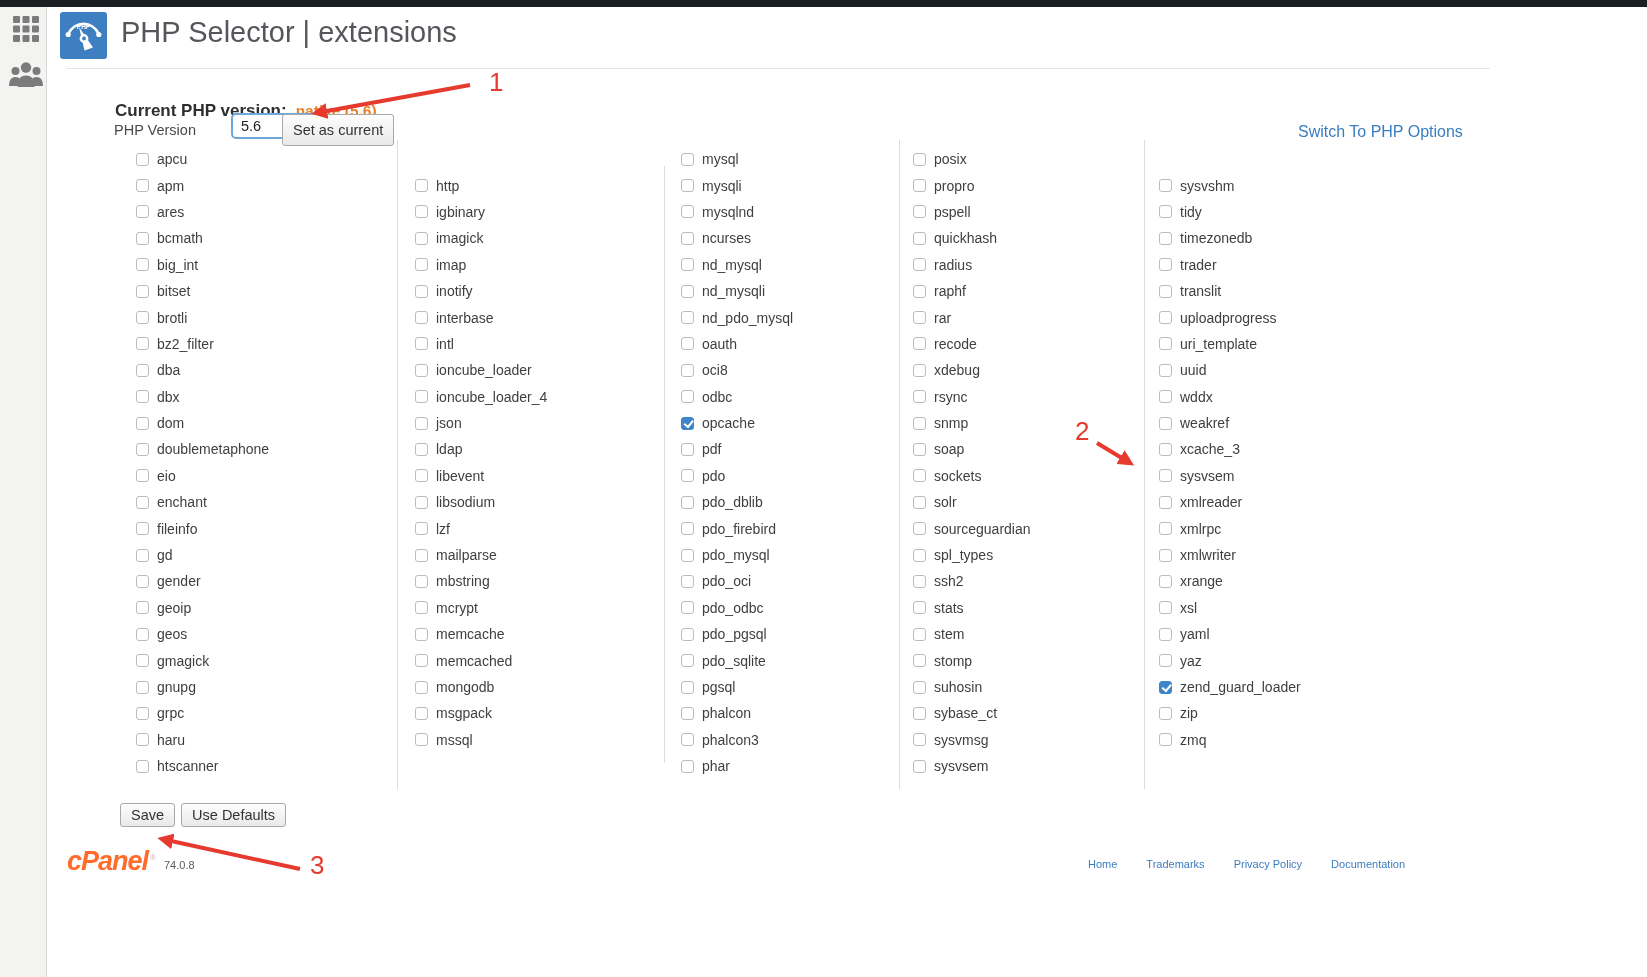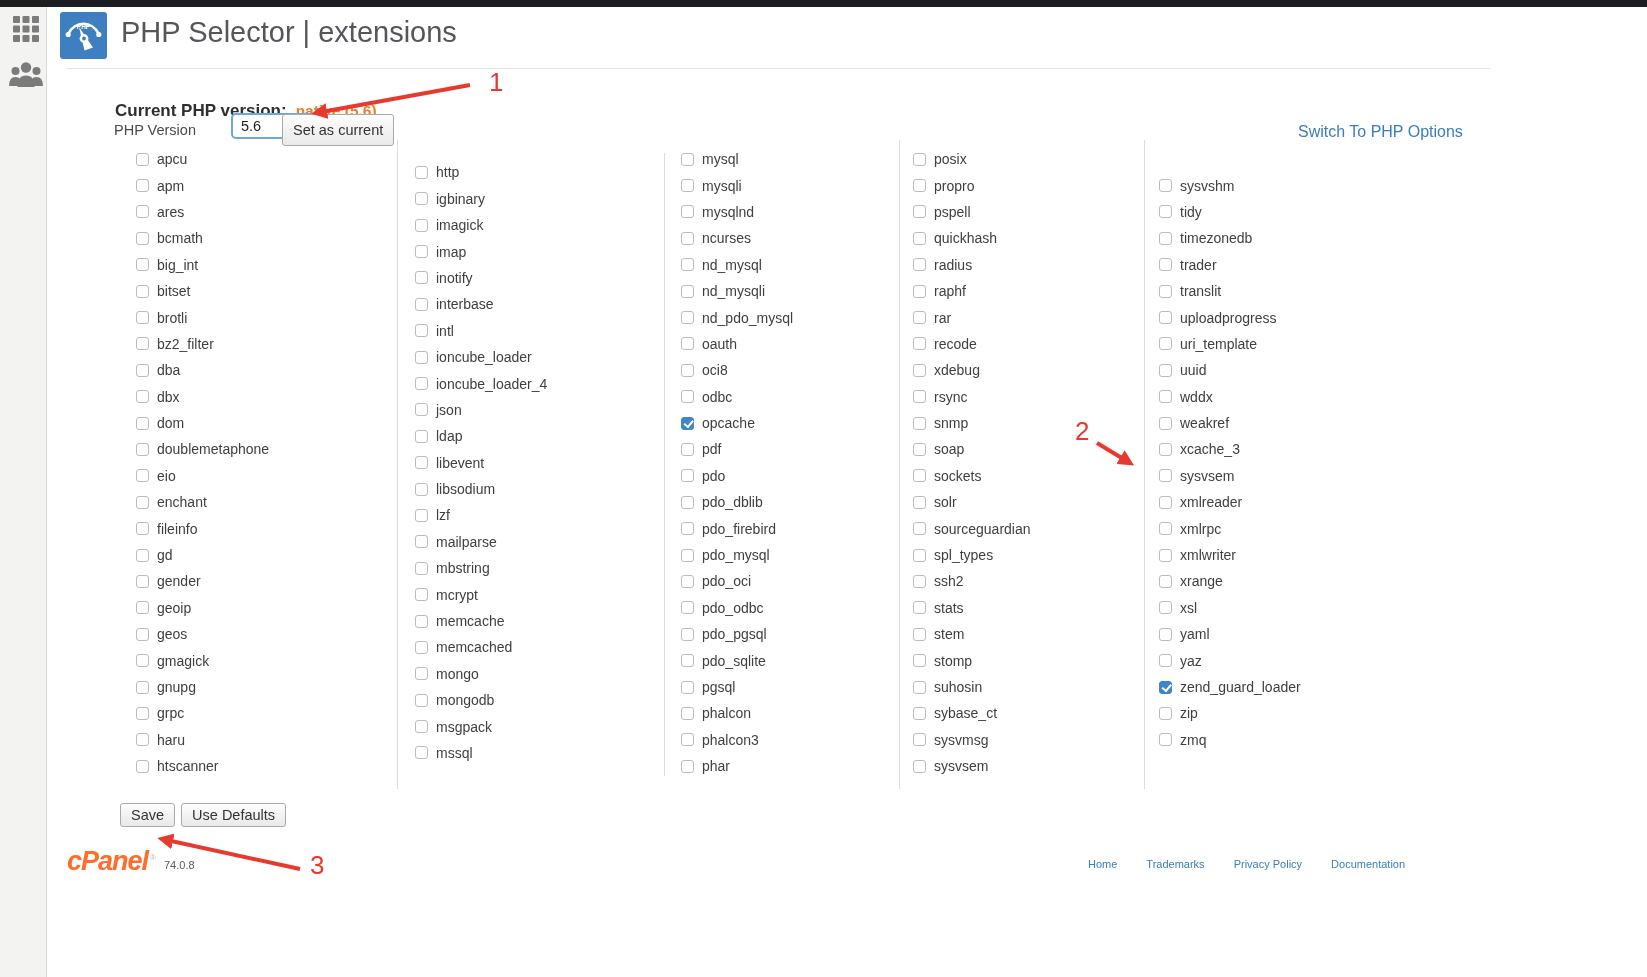--- a/index.html
+++ b/index.html
@@ -398,26 +398,20 @@
         </li>
         <li class="ext-item">
           <label>
             <input type="checkbox" style="">
             <span class="ext-name">memcached</span>
           </label>
         </li>
         <li class="ext-item">
           <label>
             <input type="checkbox" style="">
-            <span class="ext-name">mongo</span>
-          </label>
-        </li>
-        <li class="ext-item">
-          <label>
-            <input type="checkbox" style="">
             <span class="ext-name">mongodb</span>
           </label>
         </li>
         <li class="ext-item">
           <label>
             <input type="checkbox" style="">
             <span class="ext-name">msgpack</span>
           </label>
         </li>
         <li class="ext-item">

